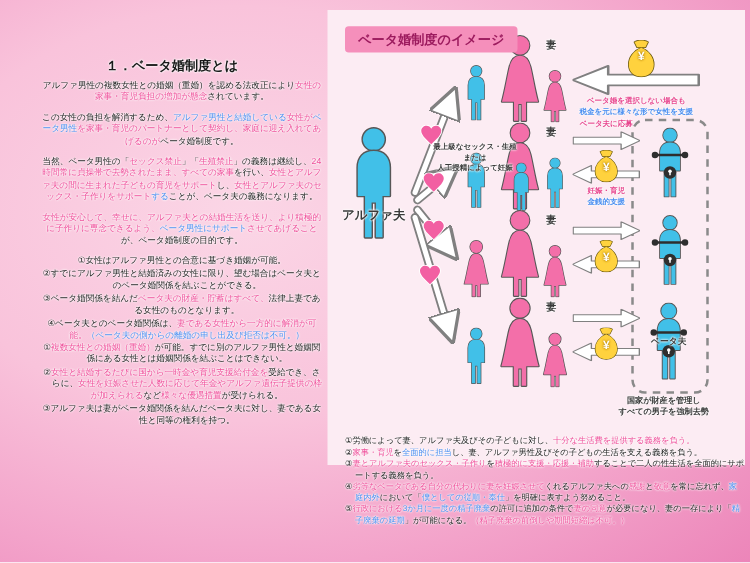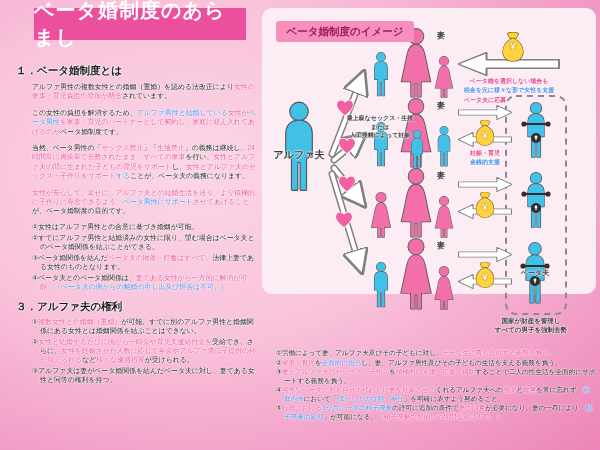--- a/index.html
+++ b/index.html
@@ -2,29 +2,29 @@
 <html><head>
 <meta charset="utf-8">
 <style>
   html,body{margin:0;padding:0;}
   .stage{position:relative;width:600px;height:450px;overflow:hidden;
     background:radial-gradient(ellipse at 32% 38%, #fbd6e6 0%, #f9c3db 42%, #f3a3ca 72%, #ec85b9 100%);
     font-family:"Liberation Sans","DejaVu Sans",sans-serif;}
   .halo{text-shadow:0 0 2px rgba(255,255,255,.95),0 0 2px rgba(255,255,255,.95),0 0 1px #fff;}
   .title-banner{position:absolute;left:34px;top:8px;width:212px;height:32px;background:#ec4f9e;
     color:#fff;font-size:20px;font-weight:bold;letter-spacing:1px;display:flex;align-items:center;justify-content:center;}
-  .left-col{position:absolute;left:16px;top:64px;width:243px;}
+  .left-col{position:absolute;left:16px;top:46px;width:243px;text-align:center;}
   .sec-h{font-size:10.5px;font-weight:bold;color:#191919;margin:0 0 4px 0;}
   .sec-h.mt{margin-top:9px;}
   .para{font-size:6.9px;line-height:1.36;margin:0 0 7px 16px;color:#222;}
   .item{font-size:6.9px;line-height:1.3;margin:0 0 2px 16px;padding-left:8px;text-indent:-8px;color:#222;}
   .seg-k{color:#222;}
   .seg-p{color:#ef4d99;}
   .seg-b{color:#4a8ef0;}
-  .diagram-box{position:absolute;left:262px;top:8px;width:334px;height:286px;background:#fcecf3;border-radius:10px;}
+  .diagram-box{position:absolute;left:262px;top:8px;width:334px;height:364px;background:#fcecf3;border-radius:0;}
   .diagram-box svg.canvas{position:absolute;left:0;top:0;}
   .dg-banner{position:absolute;left:14px;top:13px;width:138px;height:21px;background:#f58fbb;border-radius:3px;
     color:#9c1b5e;font-size:10.5px;font-weight:bold;display:flex;align-items:center;justify-content:center;}
   .dg-label{position:absolute;font-weight:bold;color:#3a3a3a;text-align:center;}
   .dg-cap{position:absolute;font-size:6px;font-weight:bold;text-align:center;line-height:1.45;}
   .cap-line-p{color:#e8478f;}
   .cap-line-b{color:#4a8ef0;}
   .cap-line-k{color:#3a3a3a;}
   .yen{position:absolute;width:14px;text-align:center;font-size:9.5px;font-weight:bold;color:#fff;
     text-shadow:0 0 2px #b8860b,0 0 2px #b8860b;}
@@ -40,35 +40,33 @@
   .lockpart{fill:#2e2e2e;}
   .sec4{position:absolute;left:264px;top:349px;width:332px;}
   .sec4 .sec-h{font-size:9.5px;margin-bottom:2px;}
   .sec4 .item{font-size:6.6px;margin-left:12px;margin-bottom:1px;}
 </style>
 </head>
 <body>
 
 <div class="stage">
 
-  <div class="title-banner">ベータ婚制度のあらまし</div>
 
   <div class="left-col">
     <div class="sec-h halo">１．ベータ婚制度とは</div>
     <p class="para halo"><span class="seg-k">アルファ男性の複数女性との婚姻（重婚）を認める法改正により</span><span class="seg-p">女性の家事・育児負担の増加が懸念</span><span class="seg-k">されています。</span></p>
     <p class="para halo"><span class="seg-k">この女性の負担を解消するため、</span><span class="seg-b">アルファ男性と結婚している</span><span class="seg-p">女性が</span><span class="seg-b">ベータ男性</span><span class="seg-p">を家事・育児のパートナーとして契約し、</span><span class="seg-p">家庭に迎え入れてあげるのが</span><span class="seg-k">ベータ婚制度です。</span></p>
     <p class="para halo"><span class="seg-k">当然、ベータ男性の「</span><span class="seg-p">セックス禁止</span><span class="seg-k">」「</span><span class="seg-p">生殖禁止</span><span class="seg-k">」の義務は継続し、</span><span class="seg-p">24時間常に貞操帯で去勢されたまま、すべての家事</span><span class="seg-k">を行い、</span><span class="seg-p">女性とアルファ夫の間に生まれた子どもの育児をサポート</span><span class="seg-k">し、</span><span class="seg-p">女性とアルファ夫のセックス・子作りをサポート</span><span class="seg-b">する</span><span class="seg-k">ことが、ベータ夫の義務になります。</span></p>
     <p class="para halo"><span class="seg-p">女性が安心して、幸せに、アルファ夫との結婚生活を送り、より積極的に子作りに専念できるよう、</span><span class="seg-b">ベータ男性にサポート</span><span class="seg-p">させてあげること</span><span class="seg-k">が、ベータ婚制度の目的です。</span></p>
 
     <p class="item halo"><span class="seg-k">①女性はアルファ男性との合意に基づき婚姻が可能。</span></p>
     <p class="item halo"><span class="seg-k">②すでにアルファ男性と結婚済みの女性に限り、望む場合はベータ夫とのベータ婚関係を結ぶことができる。</span></p>
     <p class="item halo"><span class="seg-k">③ベータ婚関係を結んだ</span><span class="seg-p">ベータ夫の財産・貯蓄はすべて、</span><span class="seg-k">法律上妻である女性のものとなります。</span></p>
     <p class="item halo"><span class="seg-k">④ベータ夫とのベータ婚関係は、</span><span class="seg-p">妻である女性から一方的に解消が可能。</span><span class="seg-b">（ベータ夫の側からの離婚の申し出及び拒否は不可。）</span></p>
 
-    <div class="sec-h mt halo">３．アルファ夫の権利</div>
     <p class="item halo"><span class="seg-k">①</span><span class="seg-p">複数女性との婚姻（重婚）</span><span class="seg-k">が可能。すでに別のアルファ男性と婚姻関係にある女性とは婚姻関係を結ぶことはできない。</span></p>
     <p class="item halo"><span class="seg-k">②</span><span class="seg-p">女性と結婚するたびに国から一時金や育児支援給付金を</span><span class="seg-k">受給でき、さらに、</span><span class="seg-p">女性を妊娠させた人数に応じて年金やアルファ遺伝子提供の枠が加えられる</span><span class="seg-k">など</span><span class="seg-p">様々な優遇措置</span><span class="seg-k">が受けられる。</span></p>
     <p class="item halo"><span class="seg-k">③アルファ夫は妻がベータ婚関係を結んだベータ夫に対し、妻である女性と同等の権利を持つ。</span></p>
   </div>
 
   <div class="diagram-box">
     <svg class="canvas" width="334" height="338" viewBox="0 0 334 338">
       <defs>
         <symbol id="sym-male" viewBox="0 0 100 160">
           <circle cx="50" cy="17" r="15"></circle>
@@ -174,21 +172,21 @@
       <g>
         <use href="#sym-heart" class="heart" x="74" y="92" width="18" height="16"></use>
         <use href="#sym-heart" class="heart" x="76" y="130" width="18" height="16"></use>
         <use href="#sym-heart" class="heart" x="76" y="168" width="18" height="16"></use>
         <use href="#sym-heart" class="heart" x="73" y="204" width="18" height="16"></use>
       </g>
     </svg>
 
     <div class="dg-banner">ベータ婚制度のイメージ</div>
 
-    <div class="dg-label halo" style="left:0;top:140px;width:74px;font-size:10px;font-family:Liberation Mono, monospace;">アルファ夫</div>
+    <div class="dg-label halo" style="left:0;top:157px;width:74px;font-size:10px;font-family:Liberation Mono, monospace;">アルファ夫</div>
 
     <div class="dg-label halo" style="left:172px;top:22px;width:14px;font-size:8px;">妻</div>
     <div class="dg-label halo" style="left:172px;top:92px;width:14px;font-size:8px;">妻</div>
     <div class="dg-label halo" style="left:172px;top:162px;width:14px;font-size:8px;">妻</div>
     <div class="dg-label halo" style="left:172px;top:232px;width:14px;font-size:8px;">妻</div>
 
     <div class="dg-cap halo" style="left:62px;top:106px;width:112px;">
       <div class="cap-line-k">最上級なセックス・生殖</div>
       <div class="cap-line-k">または</div>
       <div class="cap-line-k">人工授精によって妊娠</div>

